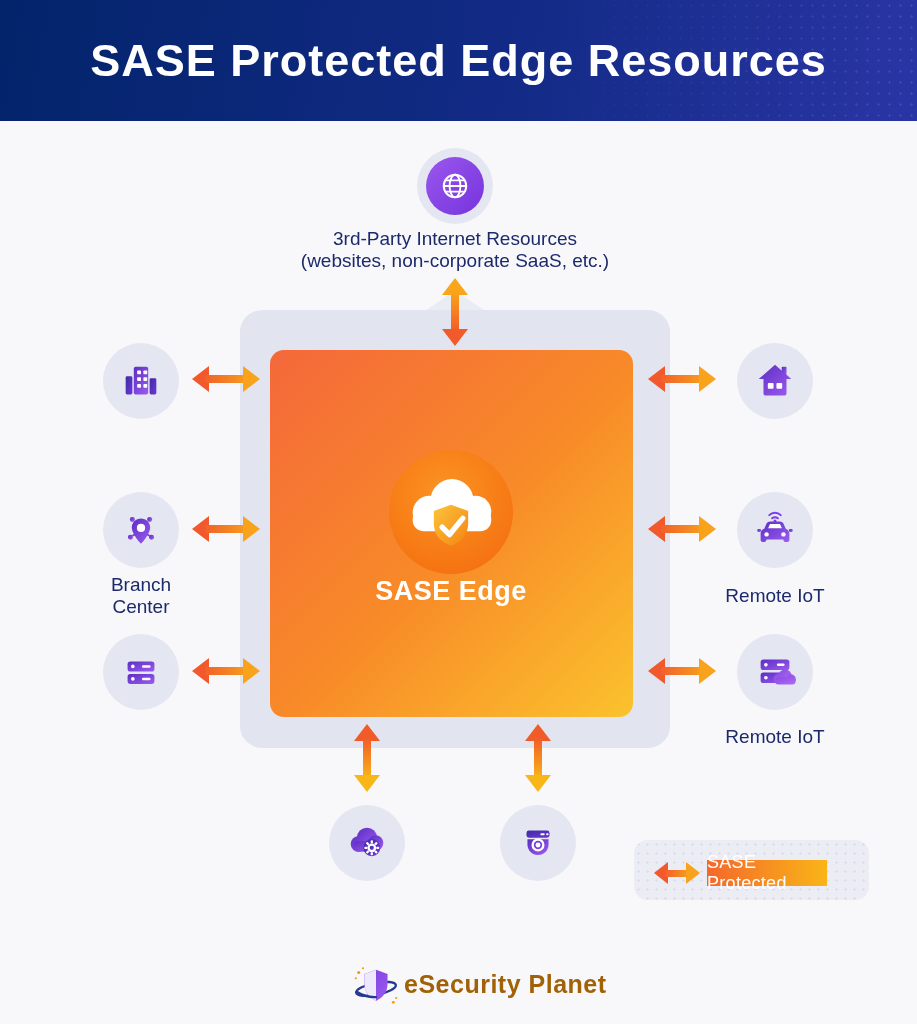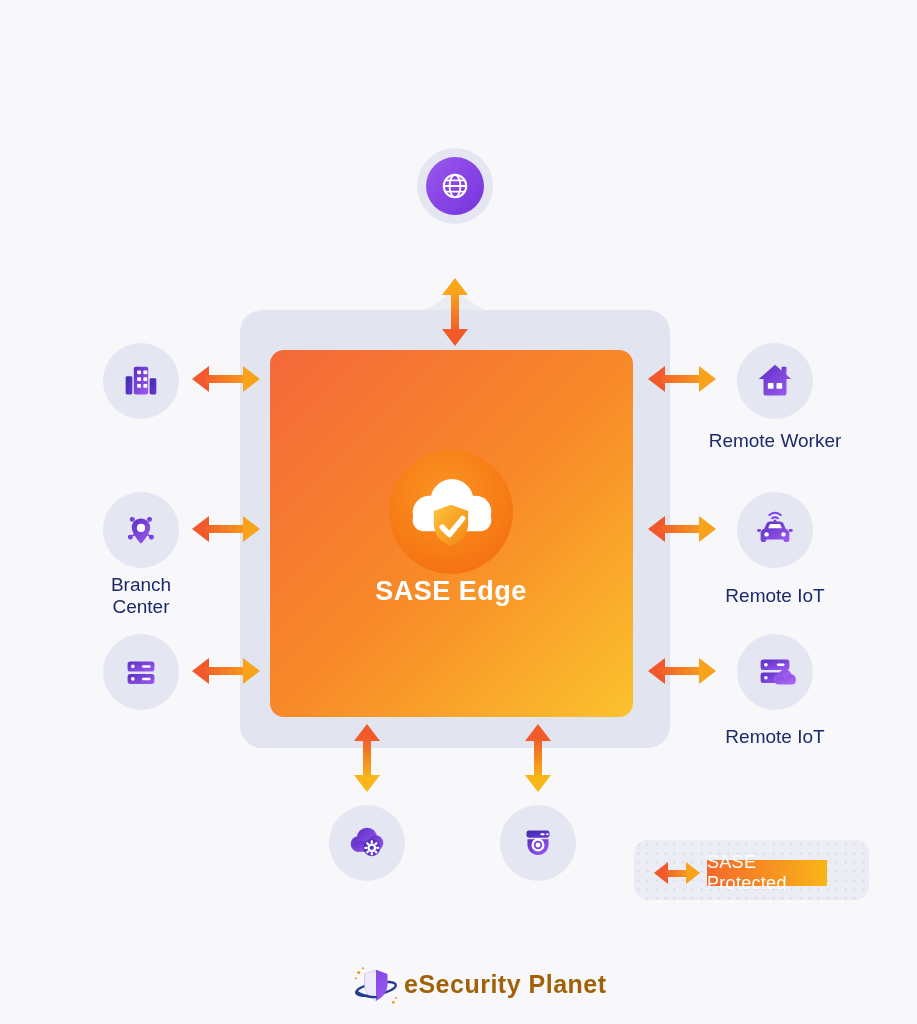--- a/index.html
+++ b/index.html
@@ -135,32 +135,39 @@
       <stop offset="0" stop-color="#FCC53B"></stop>
           <stop offset="1" stop-color="#F58313"></stop>
     </linearGradient>
     <linearGradient id="logoGrad" x1="0" y1="0" x2="1" y2="1">
       <stop offset="0" stop-color="#7B3FE0"></stop>
           <stop offset="1" stop-color="#9D5AF0"></stop>
     </linearGradient>
   </defs>
 </svg>
 
+  <div class="header">
+    <h1>SASE Protected Edge Resources</h1>
+  </div>
 
   <div class="node-circle" style="left:417px; top:148px;">
     <div style="width:58px;height:58px;border-radius:50%;background:linear-gradient(135deg,#9A57EE,#7633DC);display:flex;align-items:center;justify-content:center;">
       <svg width="40" height="40" viewBox="0 0 48 48" fill="none" stroke="#fff" stroke-width="2.4" stroke-linecap="round">
         <circle cx="24" cy="24" r="13.5"></circle>
         <ellipse cx="24" cy="24" rx="6.5" ry="13.5" stroke-width="2.2"></ellipse>
         <line x1="11" y1="24" x2="37" y2="24" stroke-width="2.2"></line>
         <line x1="13" y1="17.2" x2="35" y2="17.2" stroke-width="2.2"></line>
         <line x1="13" y1="30.8" x2="35" y2="30.8" stroke-width="2.2"></line>
       </svg>
     </div>
   </div>
+  <div class="node-label" style="left:255px; top:228px; width:400px;">
+    <span>3rd-Party Internet Resources</span><br>
+    <span>(websites, non-corporate SaaS, etc.)</span>
+  </div>
 
   <div class="varrow top-yellow" style="left:442px; top:278px;">
     <div class="head-t"></div>
       <div class="shaft"></div>
       <div class="head-b"></div>
   </div>
 
   <div class="frame-notch"></div>
   <div class="gray-frame"></div>
   <div class="sase-square"></div>
@@ -244,21 +251,20 @@
   </div>
 
   <div class="node-circle" style="left:737px; top:343px;">
     <svg width="46" height="46" viewBox="0 0 48 48">
       <rect x="31" y="9" width="5" height="9" rx="1" fill="url(#purpGrad)"></rect>
       <path d="M24 7 L7 22 h5 v15 a2 2 0 0 0 2 2 h20 a2 2 0 0 0 2-2 V22 h5 Z" fill="url(#purpGrad)"></path>
       <rect x="16.5" y="26" width="6" height="6" rx="1" fill="#fff"></rect>
       <rect x="25.5" y="26" width="6" height="6" rx="1" fill="#fff"></rect>
     </svg>
   </div>
-  <div class="node-label" style="left:690px; top:430px; width:170px;">Remote Worker</div>
   <div class="harrow" style="left:648px; top:366px;">
     <div class="head-l"></div>
       <div class="shaft"></div>
       <div class="head-r"></div>
   </div>
 
   <div class="node-circle" style="left:737px; top:492px;">
     <svg width="46" height="46" viewBox="0 0 48 48">
       <g fill="none" stroke="#7C3AED" stroke-width="2" stroke-linecap="round">
         <path d="M18 8.5 a8.5 8.5 0 0 1 12 0"></path>

